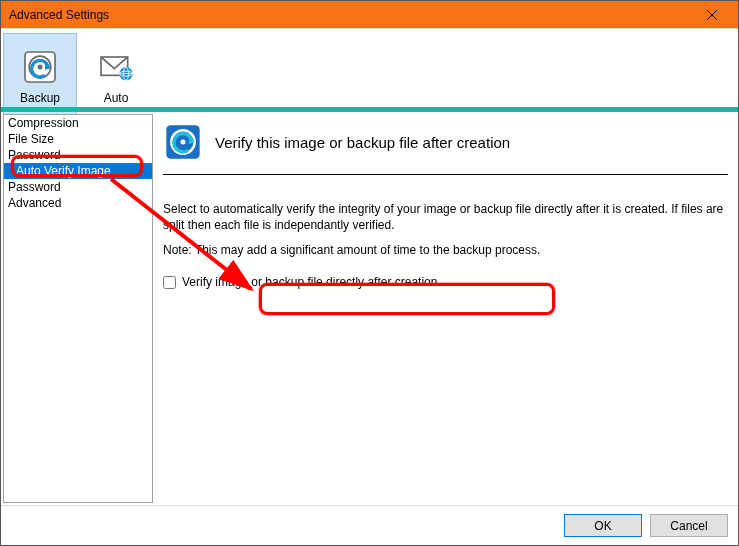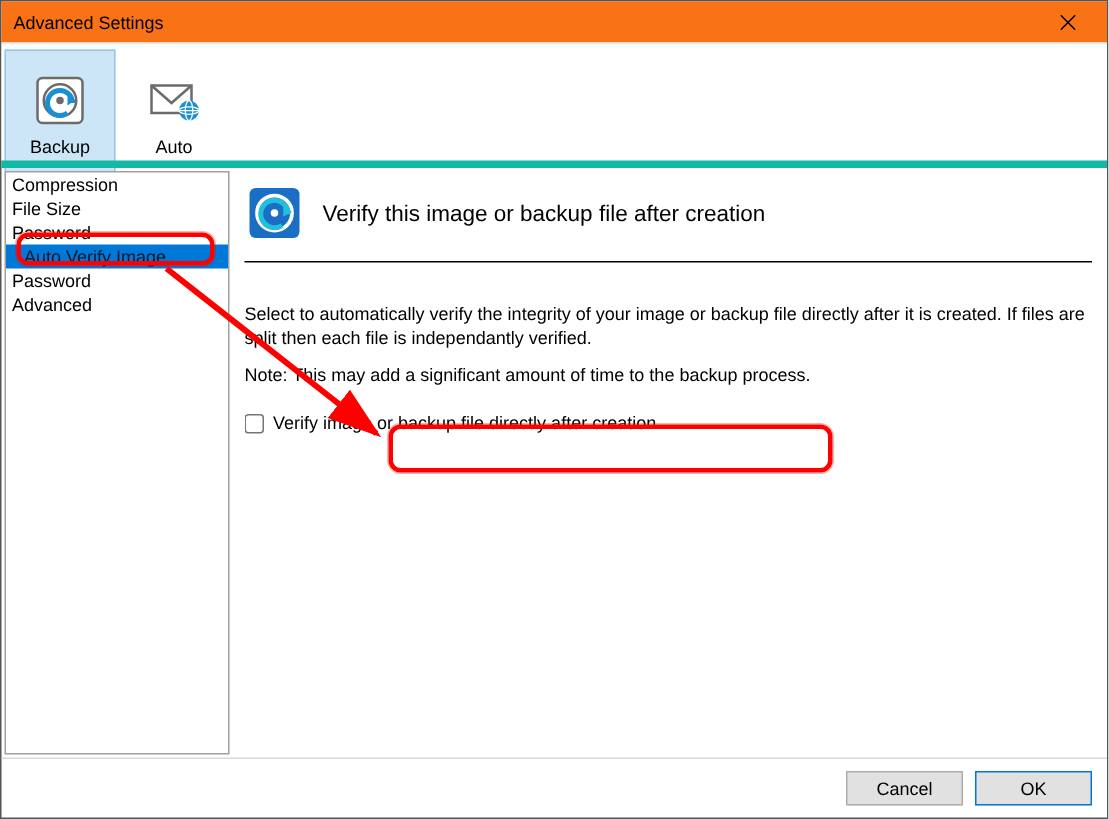--- a/index.html
+++ b/index.html
@@ -80,21 +80,21 @@
   .sidebar-item {
     padding: 0 4px;
     line-height: 16px;
     height: 16px;
     cursor: pointer;
     font-size: 12px;
     white-space: nowrap;
   }
   .sidebar-item.selected {
     background: #0078d7;
-    color: #0f172a;
+    color: #ffffff;
     padding-left: 12px;
   }
   .content {
     flex: 1;
     padding: 6px 10px 0 10px;
     position: relative;
   }
   .content-header {
     display: flex;
     align-items: center;
@@ -218,22 +218,22 @@
       <div class="desc">Select to automatically verify the integrity of your image or backup file directly after it is created. If files are split then each file is independantly verified.</div>
       <div class="note">Note: This may add a significant amount of time to the backup process.</div>
       <label class="checkbox-row">
         <input type="checkbox" style="">
         <span>Verify image or backup file directly after creation</span>
       </label>
     </div>
   </div>
 
   <div class="footer">
+    <button class="btn primary">OK</button>
     <button class="btn">Cancel</button>
-    <button class="btn primary">OK</button>
   </div>
 
   <div class="anno" style="left:10px; top:154px; width:132px; height:22px;"></div>
   <div class="anno" style="left:258px; top:282px; width:296px; height:32px;"></div>
   <svg class="anno-arrow" style="left:0; top:0; width:739px; height:546px;">
     <defs>
       <marker id="ah" markerWidth="10" markerHeight="10" refX="8" refY="3" orient="auto">
         <path d="M0,0 L0,6 L9,3 z" fill="#ff0000"></path>
       </marker>
     </defs>

